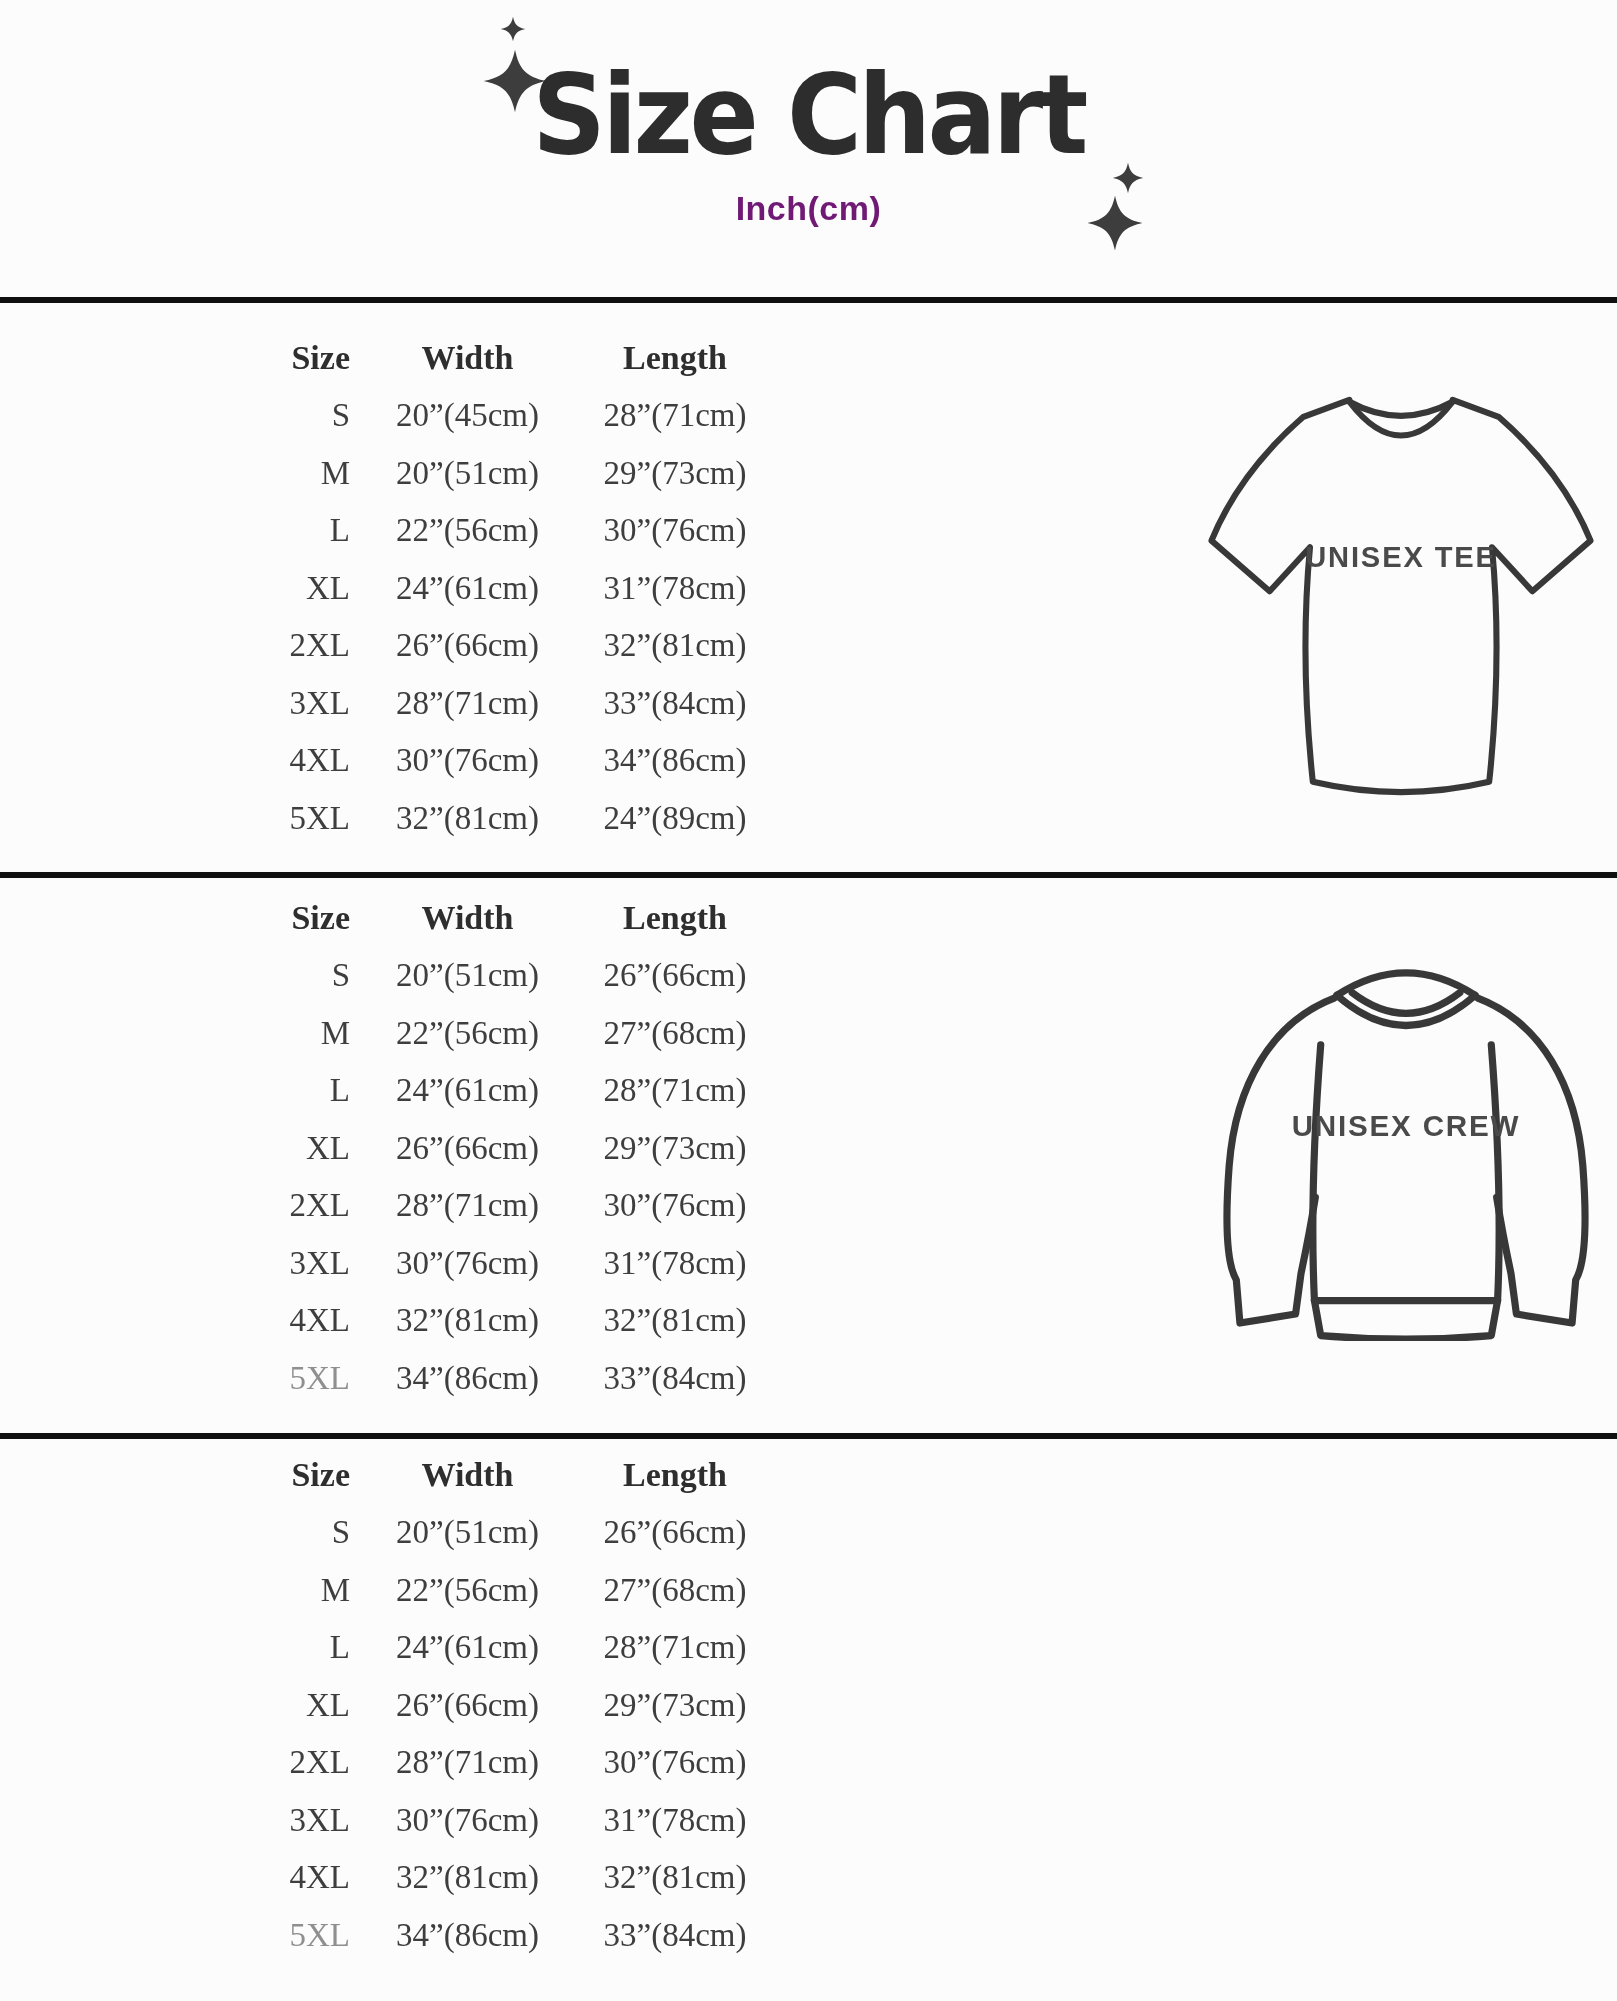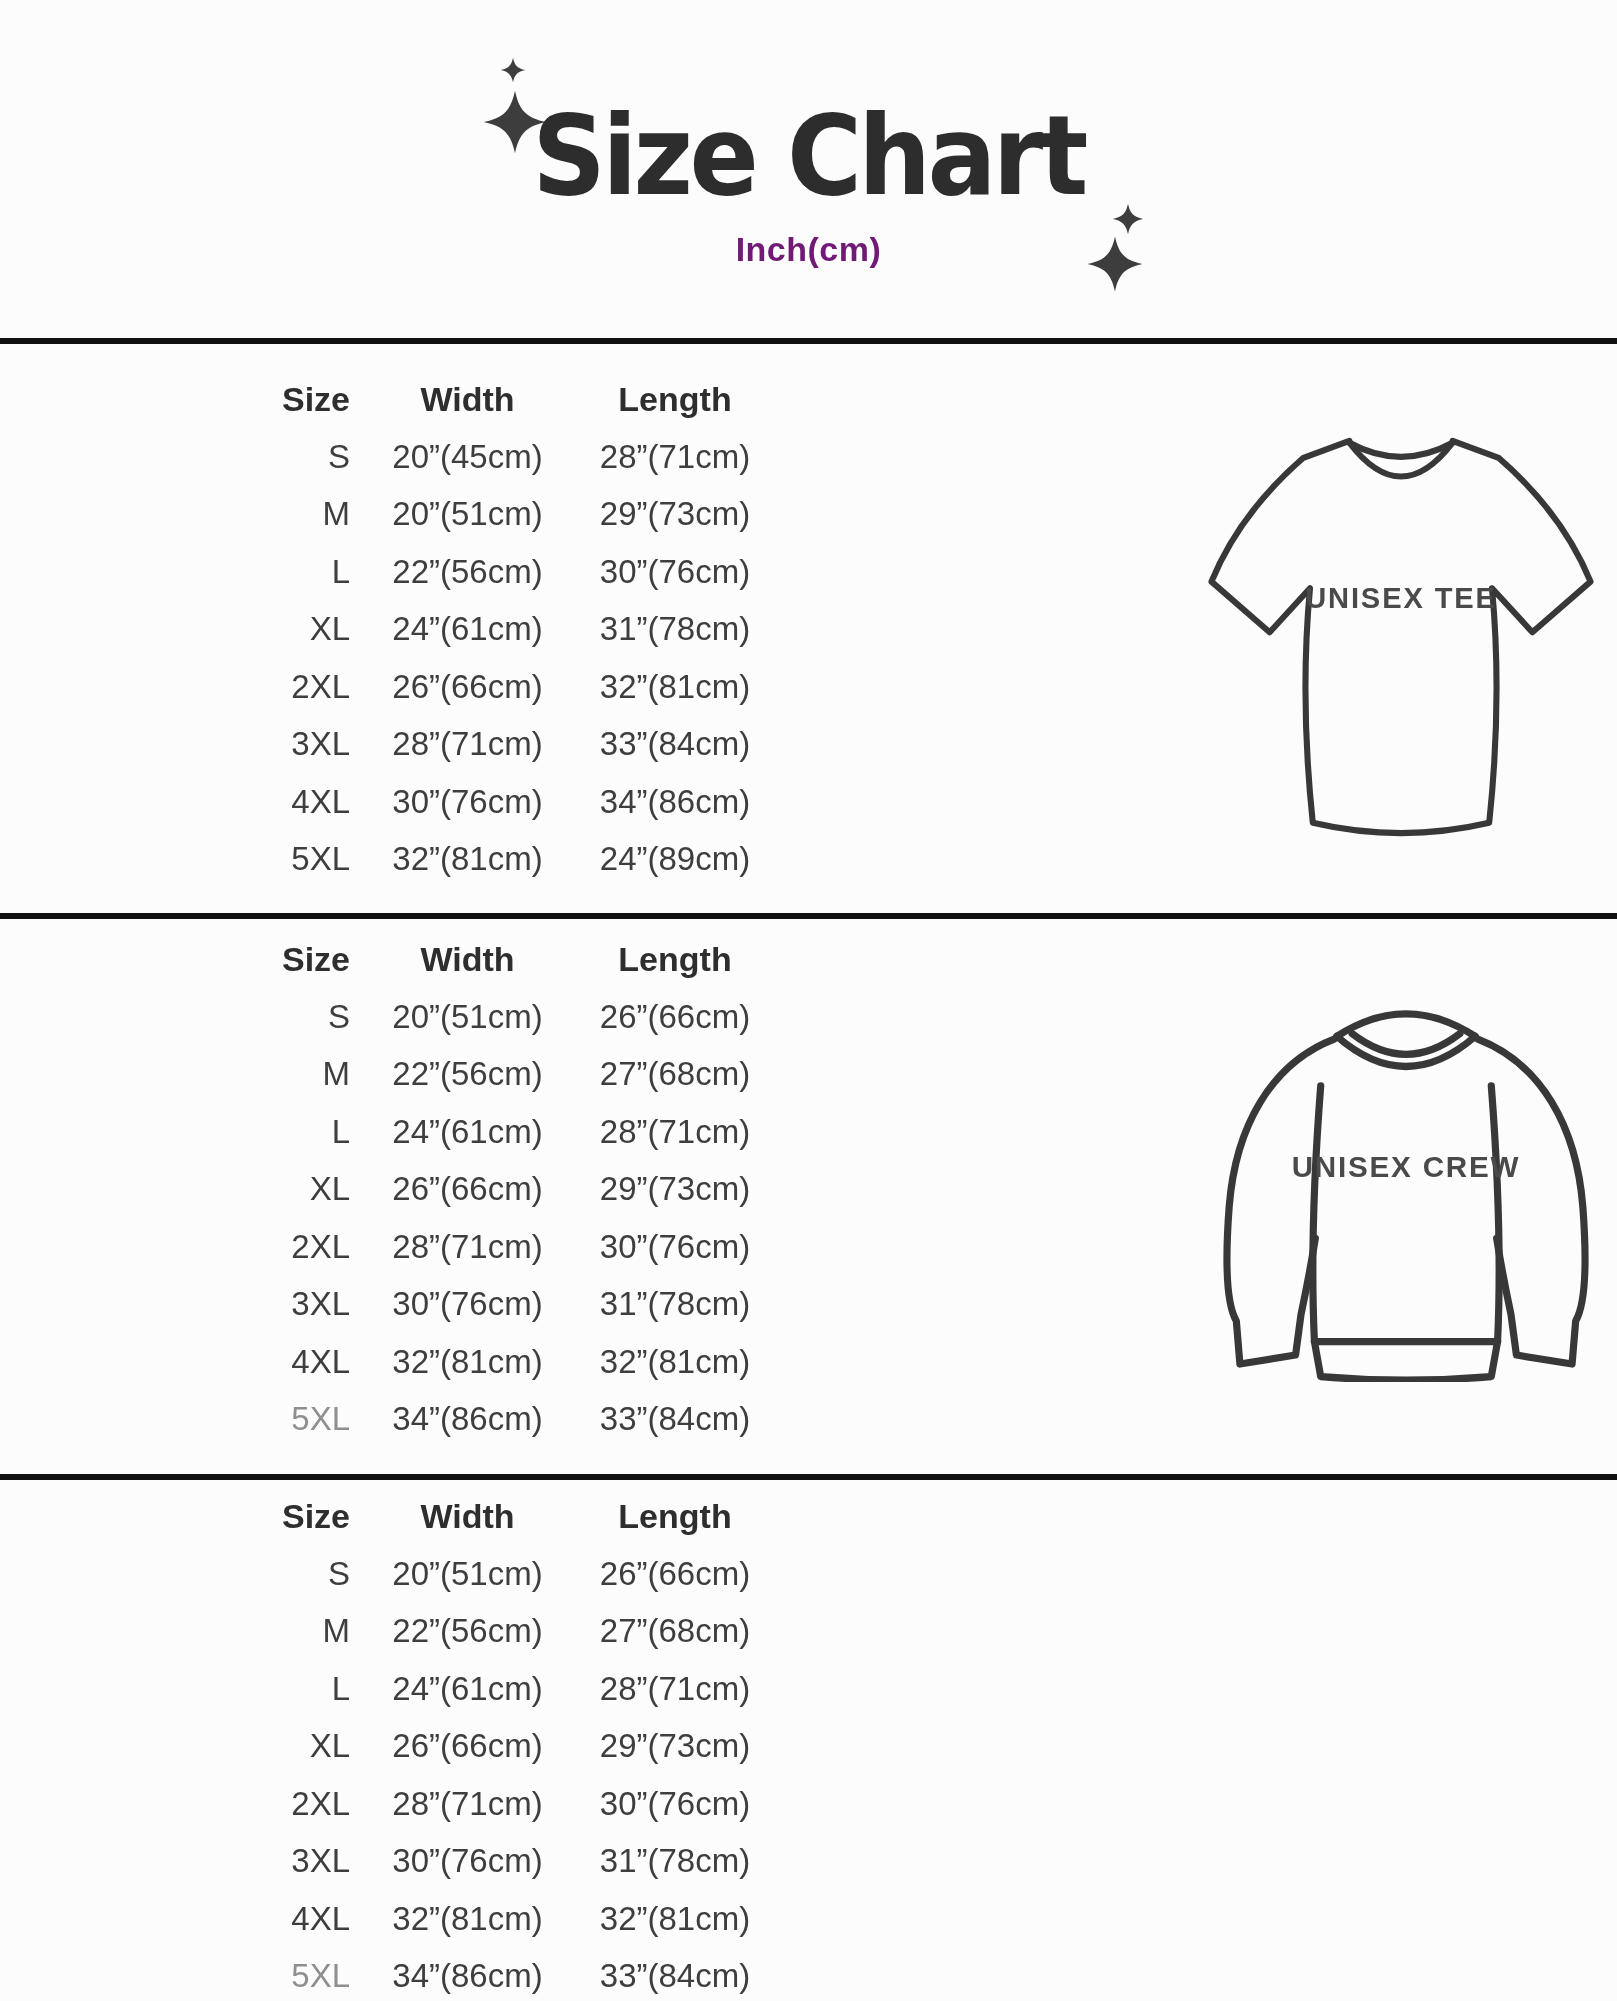--- a/index.html
+++ b/index.html
@@ -5,21 +5,21 @@
   html,body{margin:0;padding:0;}
   body{
     width:1617px;height:2001px;overflow:hidden;
     background:#fcfcfc;
     font-family:"Liberation Sans", sans-serif;
     color:#3e3e3e;
   }
   .page{width:1617px;height:2001px;position:relative;}
 
   
-  .masthead{height:297px;position:relative;text-align:center;box-sizing:border-box;padding-top:52px;margin-top:41px;}
+  .masthead{height:297px;position:relative;text-align:center;box-sizing:border-box;padding-top:52px;}
   .page-title{
     margin:0;
     font-family:"DejaVu Sans", sans-serif;
     font-weight:bold;
     font-size:110px;
     letter-spacing:-4px;
     color:#2d2d2d;
     transform:scaleX(.93);
     line-height:1.15;
   }
@@ -44,21 +44,21 @@
   .section{display:flex;align-items:flex-start;box-sizing:border-box;}
   .sec-1{height:569px;}
   .sec-2{height:555px;}
   .sec-3{height:562px;}
 
   .table-col{flex:0 0 820px;box-sizing:border-box;padding-left:240px;}
   .sec-1 .table-col{padding-top:26px;}
   .sec-2 .table-col{padding-top:11px;}
   .sec-3 .table-col{padding-top:7px;}
 
-  table.size-table{border-collapse:collapse;table-layout:fixed;}
+  table.size-table{border-collapse:collapse;table-layout:fixed;font-family:Liberation Serif, serif;}
   .col-size{width:110px;}
   .col-width{width:235px;}
   .col-length{width:180px;}
   .size-table th{
     height:58px;padding:0;
     font-size:34px;font-weight:bold;color:#2e2e2e;
   }
   .size-table td{
     height:57.5px;padding:0;
     font-size:33px;color:#3e3e3e;

